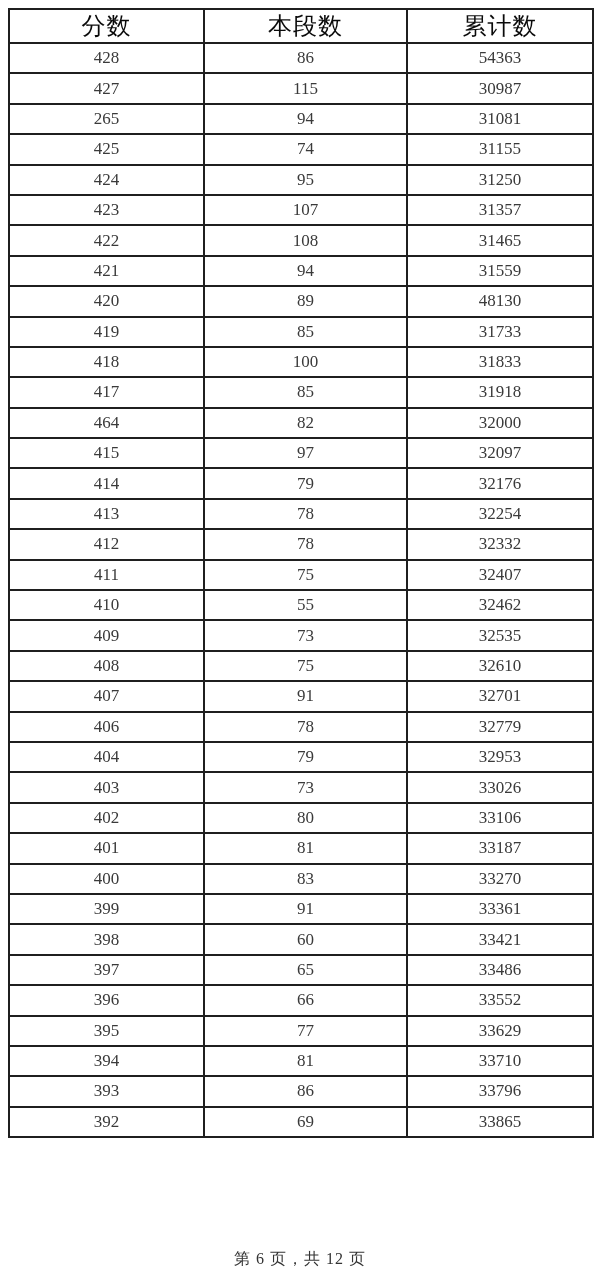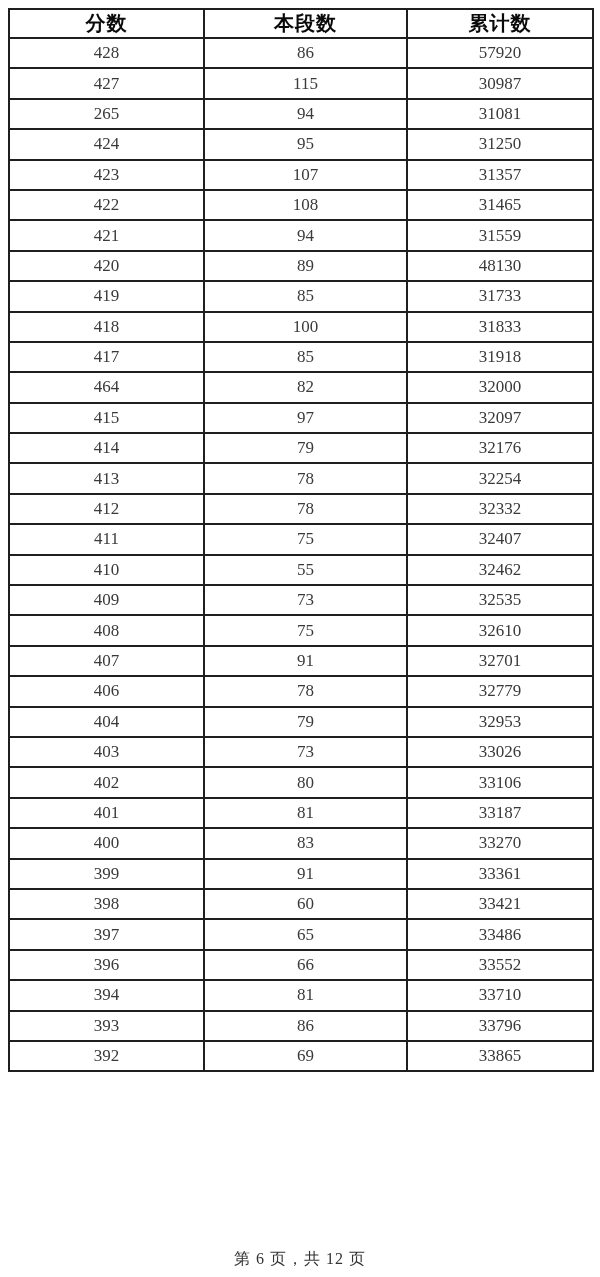--- a/index.html
+++ b/index.html
@@ -26,22 +26,22 @@
   }
   table.score-table th,
   table.score-table td {
     border: 2px solid #1f1f1f;
     text-align: center;
     vertical-align: middle;
     padding: 0;
   }
   table.score-table th {
     height: 27px;
-    font-size: 20px;
-    font-weight: bold;
+    font-size: 24px;
+    font-weight: normal;
     color: #0a0a0a;
     letter-spacing: 1px;
   }
   table.score-table td {
     height: 30.4px;
     font-size: 17px;
     font-weight: normal;
     color: #3a3a3a;
   }
   col.c1 { width: 195px; }
@@ -74,35 +74,40 @@
         <th>分数</th>
         <th>本段数</th>
         <th>累计数</th>
       </tr>
     </thead>
     <tbody>
 
         <tr>
           <td>428</td>
           <td>86</td>
-          <td>57920</td>
+          <td>54363</td>
         </tr>
 
         <tr>
           <td>427</td>
           <td>115</td>
           <td>30987</td>
         </tr>
 
         <tr>
           <td>265</td>
           <td>94</td>
           <td>31081</td>
         </tr>
 
+        <tr>
+          <td>425</td>
+          <td>74</td>
+          <td>31155</td>
+        </tr>
 
         <tr>
           <td>424</td>
           <td>95</td>
           <td>31250</td>
         </tr>
 
         <tr>
           <td>423</td>
           <td>107</td>
@@ -259,20 +264,25 @@
           <td>65</td>
           <td>33486</td>
         </tr>
 
         <tr>
           <td>396</td>
           <td>66</td>
           <td>33552</td>
         </tr>
 
+        <tr>
+          <td>395</td>
+          <td>77</td>
+          <td>33629</td>
+        </tr>
 
         <tr>
           <td>394</td>
           <td>81</td>
           <td>33710</td>
         </tr>
 
         <tr>
           <td>393</td>
           <td>86</td>

